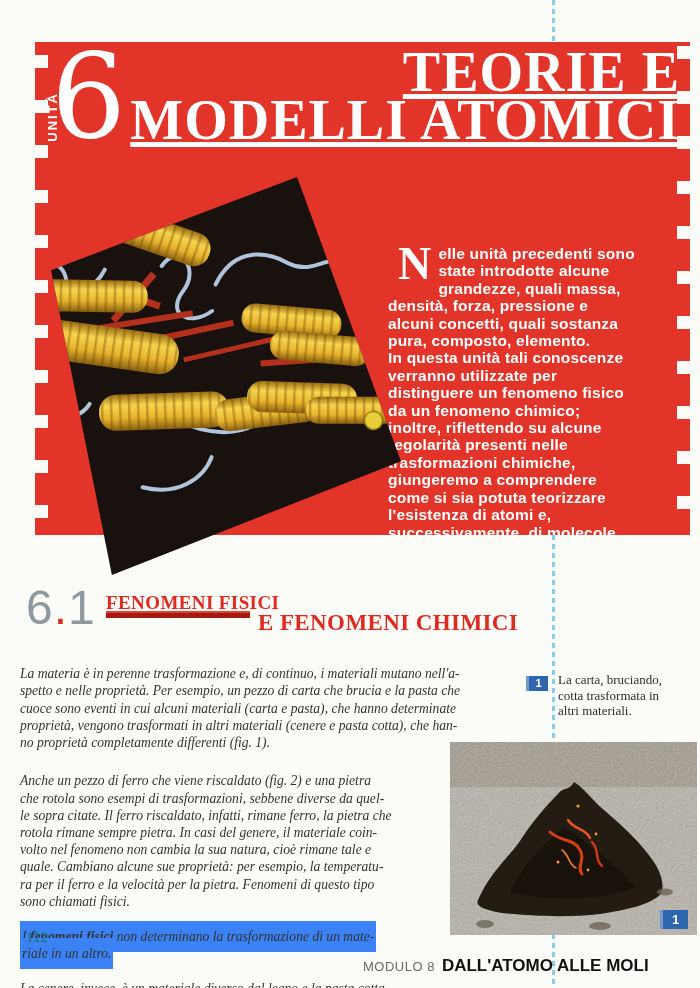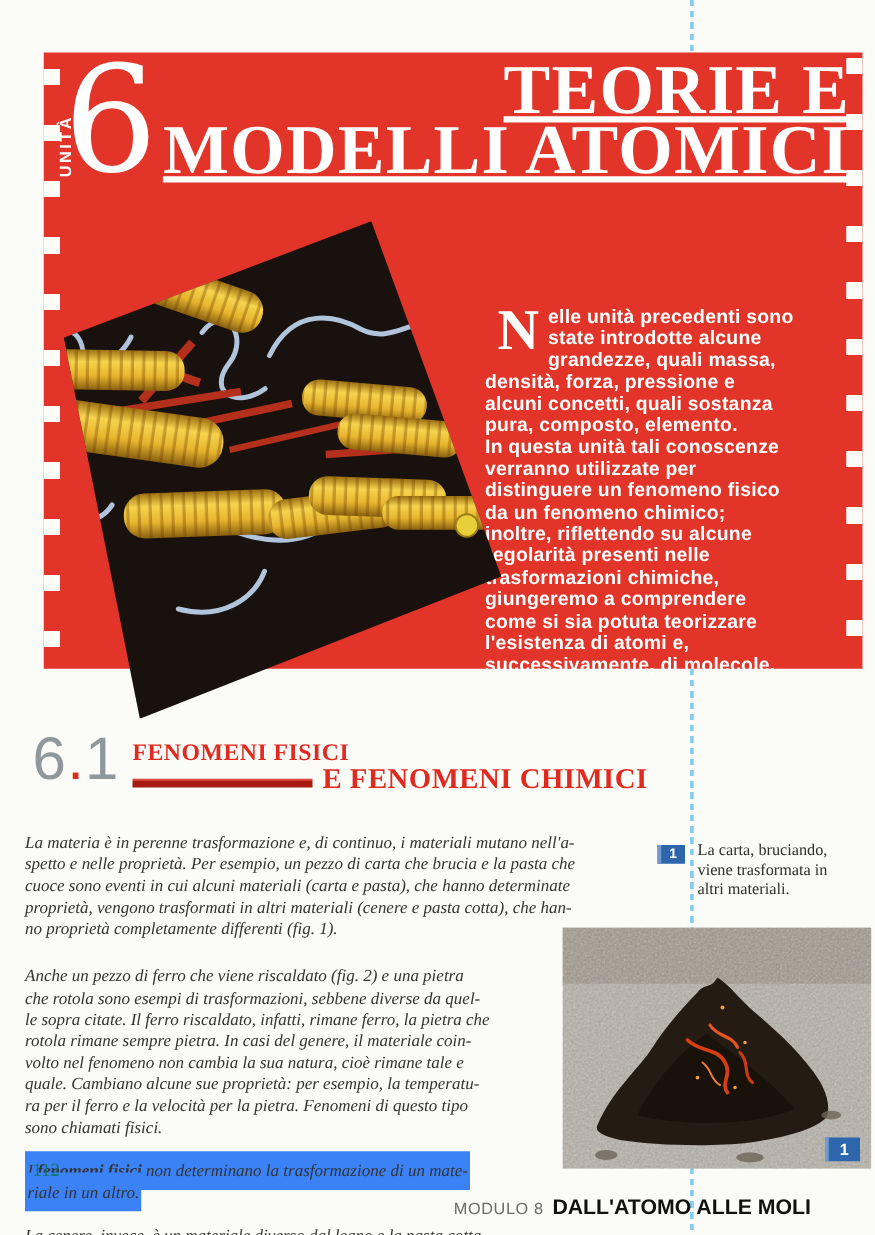--- a/index.html
+++ b/index.html
@@ -34,21 +34,21 @@
   
   .vdash{position:absolute;left:552px;width:3px;
       background:repeating-linear-gradient(180deg,#85ceec 0 5px,rgba(0,0,0,0) 5px 9px);}
   .vd1{top:0;height:42px;} .vd2{top:535px;height:207px;} .vd3{top:934px;height:54px;}
   
   .sec-num{position:absolute;left:26px;top:584px;font-family:"Liberation Sans",sans-serif;
       font-size:48px;line-height:1;color:#8e989d;letter-spacing:1px;}
   .sec-num .dot{color:#d92c1f;}
   .sec-t1{position:absolute;left:106px;top:592px;font-weight:bold;font-size:19px;
       color:#e02a20;letter-spacing:.4px;}
-  .sec-t2{position:absolute;left:106px;top:611px;display:flex;align-items:flex-end;}
+  .sec-t2{position:absolute;left:106px;top:611px;display:flex;}
   .sec-bar{display:inline-block;width:144px;height:7px;margin:0 8px 4px 0;
       background:linear-gradient(180deg,#d4453a 0 2px,#a81a10 2px);}
   .sec-t2 span.txt{font-weight:bold;font-size:23px;color:#e02a20;letter-spacing:.4px;line-height:1;}
   
   .body-col{position:absolute;left:20px;top:648px;font-size:13.6px;line-height:17.2px;
       color:#333;white-space:pre-line;}
   .body-col p{margin:0;font-style:italic;}
   .p1{width:500px;}
   .p2{width:456px;margin-top:4px !important;}
   .hl{width:456px;margin-top:1px !important;}
@@ -207,21 +207,21 @@
 ra per il ferro e la velocità per la pietra. Fenomeni di questo tipo
 sono chiamati fisici.</p>
     <p class="hl"><span class="hl-bg"><span>I </span><b>fenomeni fisici</b><span> non determinano la trasformazione di un mate-
 riale in un altro.</span></span></p>
     <p class="p4">La cenere, invece, è un materiale diverso dal legno e la pasta cotta
 è un materiale diverso dalla pasta cruda. In casi del genere, il ma-</p>
   </div>
 
   <div class="fig-badge">1</div>
   <div class="fig-caption">La carta, bruciando,
-viene trasformata in
+cotta trasformata in
 altri materiali.</div>
 
   <div class="fig-photo">
     <svg width="247" height="193" viewBox="0 0 247 193">
       <defs>
         <filter id="grain" x="0" y="0" width="100%" height="100%">
           <feTurbulence type="fractalNoise" baseFrequency="0.55" numOctaves="2" result="n"></feTurbulence>
           <feColorMatrix in="n" type="saturate" values="0"></feColorMatrix>
         </filter>
       </defs>

